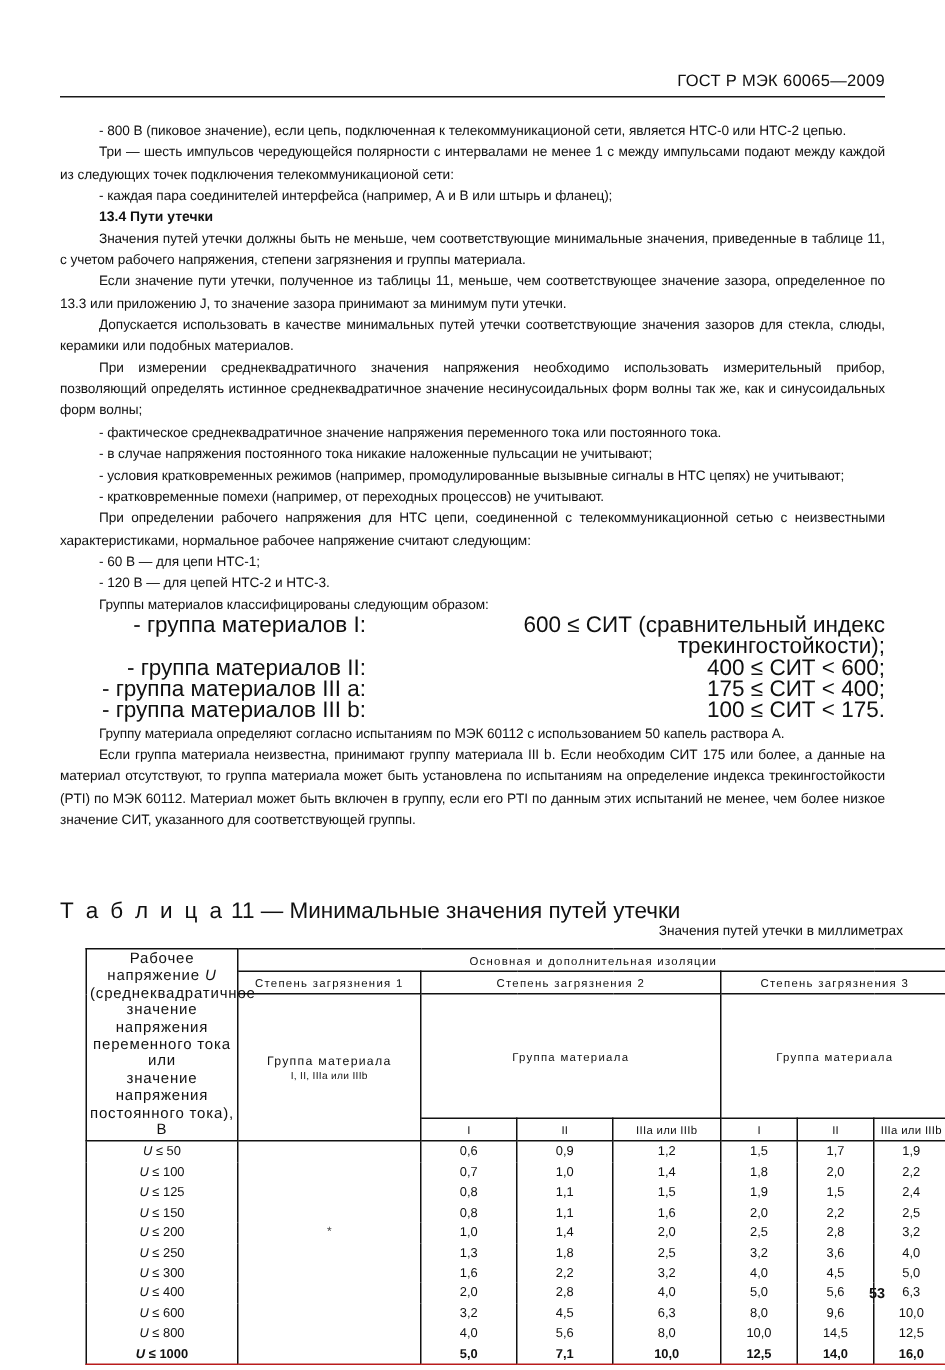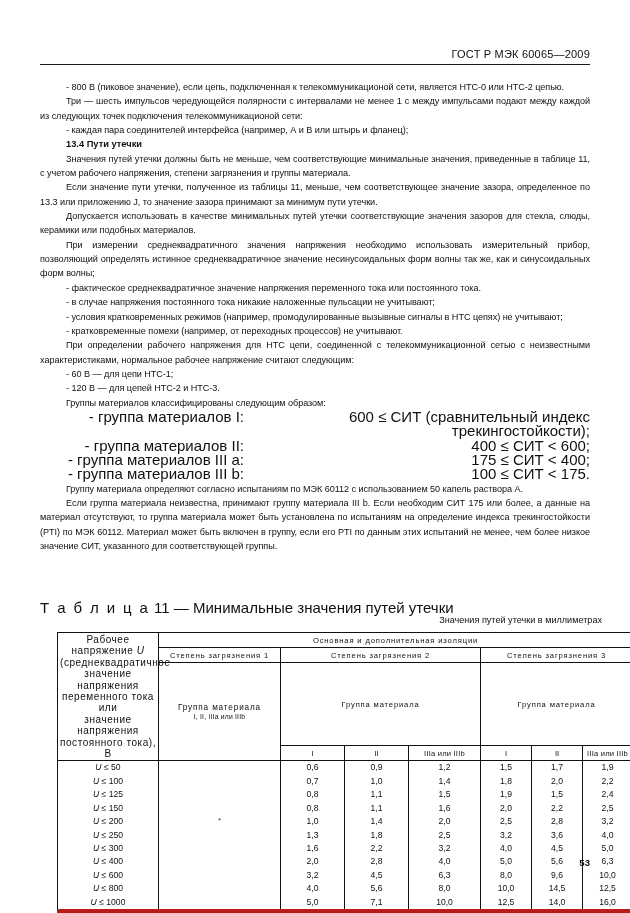--- a/index.html
+++ b/index.html
@@ -151,21 +151,21 @@
     font-size: 8.6px;
     line-height: 13.4px;
     height: 13.4px;
   }
   
   tbody.data td {
     border-top: none;
     border-bottom: none;
   }
   tbody.data tr:first-child td { border-top: 1px solid #737373; }
-  tbody.data tr:last-child  td { border-bottom: 7px solid #b91c1c; }
+  tbody.data tr:last-child  td { border-bottom: 1px solid #b91c1c; font-weight: bold; }
 
   .star-cell {
     position: relative;
   }
   .star-mark {
     position: absolute;
     left: 50%;
     top: 45%;
     transform: translate(-50%, -50%);
     font-size: 8px;

